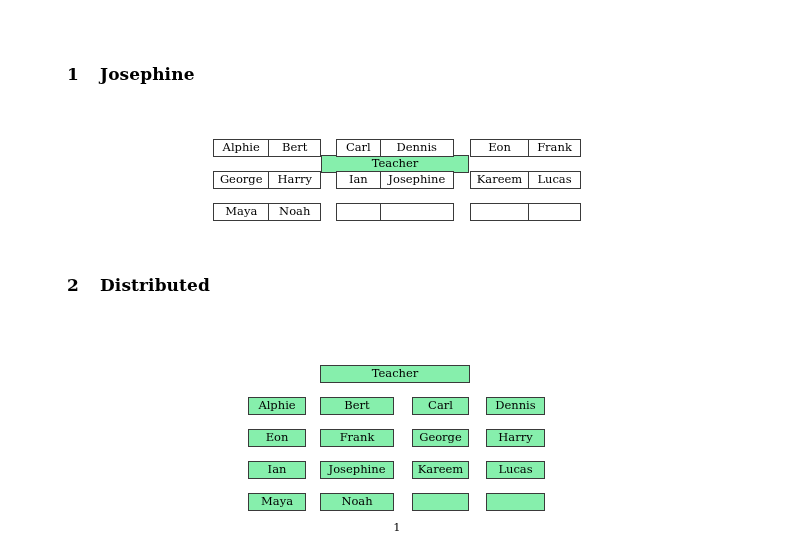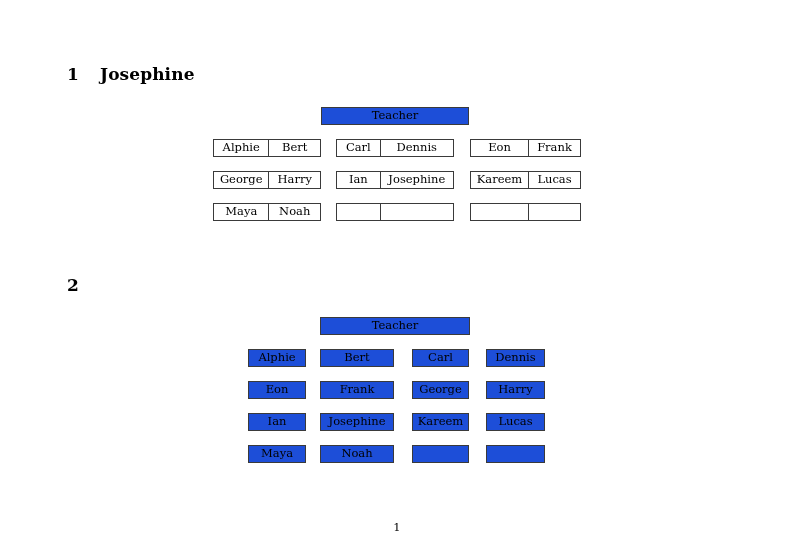--- a/index.html
+++ b/index.html
@@ -41,28 +41,29 @@
   }
 
   #sec1-heading { left: 67px; top: 64px; }
   #sec2-heading { left: 67px; top: 275px; }
 
   
   .box {
     position: absolute;
     box-sizing: border-box;
     border: 1px solid #3a3a3a;
-    background: #1d4ed8;
+    background: #86efac;
     display: flex;
     align-items: center;
     justify-content: center;
     font-size: 11.5px;
     line-height: 1;
     height: 18px;
     white-space: nowrap;
+    margin-top: 48px;
   }
 
   
   .teacher-box {
     font-size: 11.5px;
   }
 
   
   .pair-box {
     position: absolute;
@@ -143,20 +144,21 @@
     <div class="pair-cell" style="width:57px;">Kareem</div>
     <div class="pair-cell" style="width:52px;">Lucas</div>
   </div>
   <div class="pair-box" style="left:470px; top:203px; width:111px;">
     <div class="pair-cell" style="width:57px;"></div>
     <div class="pair-cell" style="width:52px;"></div>
   </div>
 
   <div class="section-heading" id="sec2-heading">
     <span class="section-number">2</span>
+    <span class="section-title">Distributed</span>
   </div>
 
   <div class="box teacher-box" style="left:320px; top:317px; width:150px;">Teacher</div>
 
   <div class="box" style="left:248px; top:349px; width:58px;">Alphie</div>
   <div class="box" style="left:320px; top:349px; width:74px;">Bert</div>
   <div class="box" style="left:412px; top:349px; width:57px;">Carl</div>
   <div class="box" style="left:486px; top:349px; width:59px;">Dennis</div>
 
   <div class="box" style="left:248px; top:381px; width:58px;">Eon</div>

